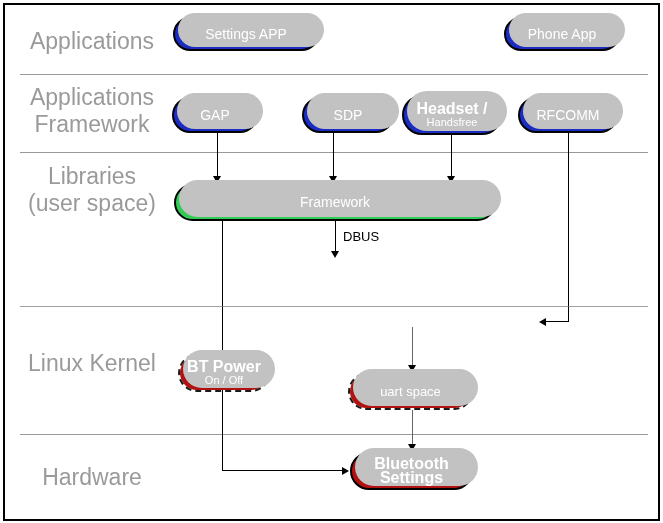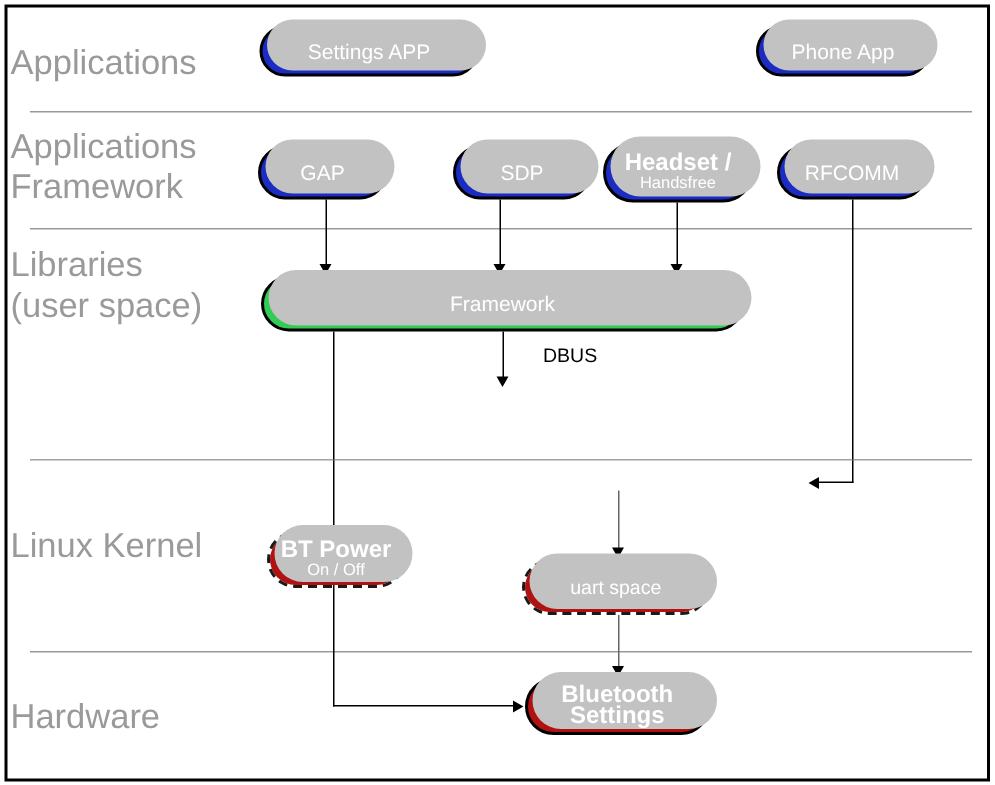--- a/index.html
+++ b/index.html
@@ -11,21 +11,21 @@
   #canvas{
     position:relative; width:663px; height:523px; background:#fff;
     font-family:"Liberation Sans", sans-serif; overflow:hidden;
   }
   .frame{position:absolute; left:3px; top:3px; width:653px; height:514px;
     border:2px solid #000; pointer-events:none;}
   .divider{position:absolute; left:20px; width:628px; height:1px;
     background:var(--divider); z-index:1;}
   .divider.overlay{z-index:6; background:rgba(110,110,110,.65);}
   .layer-label{
-    position:absolute; left:7px; width:170px; 
+    position:absolute; left:7px; width:170px; text-align:center;
     color:var(--labelgray); font-size:23px; line-height:27px; z-index:1;
   }
   .pill{
     position:absolute; z-index:4; border:2px solid #000; border-radius:999px;
     display:flex; flex-direction:column; align-items:center; justify-content:center;
     color:#fff; font-size:14px; line-height:15px; text-align:center;
     box-sizing:border-box;
   }
   .pill::before{
     content:""; position:absolute; z-index:-1; left:-2px; top:-2px;
@@ -39,21 +39,21 @@
   .vline{position:absolute; width:1px; background:var(--conn); z-index:2;}
   .hline{position:absolute; height:1px; background:var(--conn); z-index:2;}
   .gray-line{background:var(--conn-gray);}
   .arrow{position:absolute; width:0; height:0; z-index:3;}
   .arrow.down{border-left:4px solid transparent; border-right:4px solid transparent;
     border-top:7px solid #000;}
   .arrow.left{border-top:4px solid transparent; border-bottom:4px solid transparent;
     border-right:7px solid #000;}
   .arrow.right{border-top:4px solid transparent; border-bottom:4px solid transparent;
     border-left:7px solid #000;}
-  .edge-label{position:absolute; color:#000; font-size:13px; z-index:3;margin-left:19px;}
+  .edge-label{position:absolute; color:#000; font-size:13px; z-index:3;}
   .badge{position:absolute; right:26px; top:11px; color:#000; font-size:14px;}
   .sub{font-size:11px; line-height:13px;}
   .t12{font-size:16px; line-height:14px;font-weight:bold;}
   .t13{font-size:13px;}
 </style>
 </head>
 <body>
 
 <div id="canvas">
 

